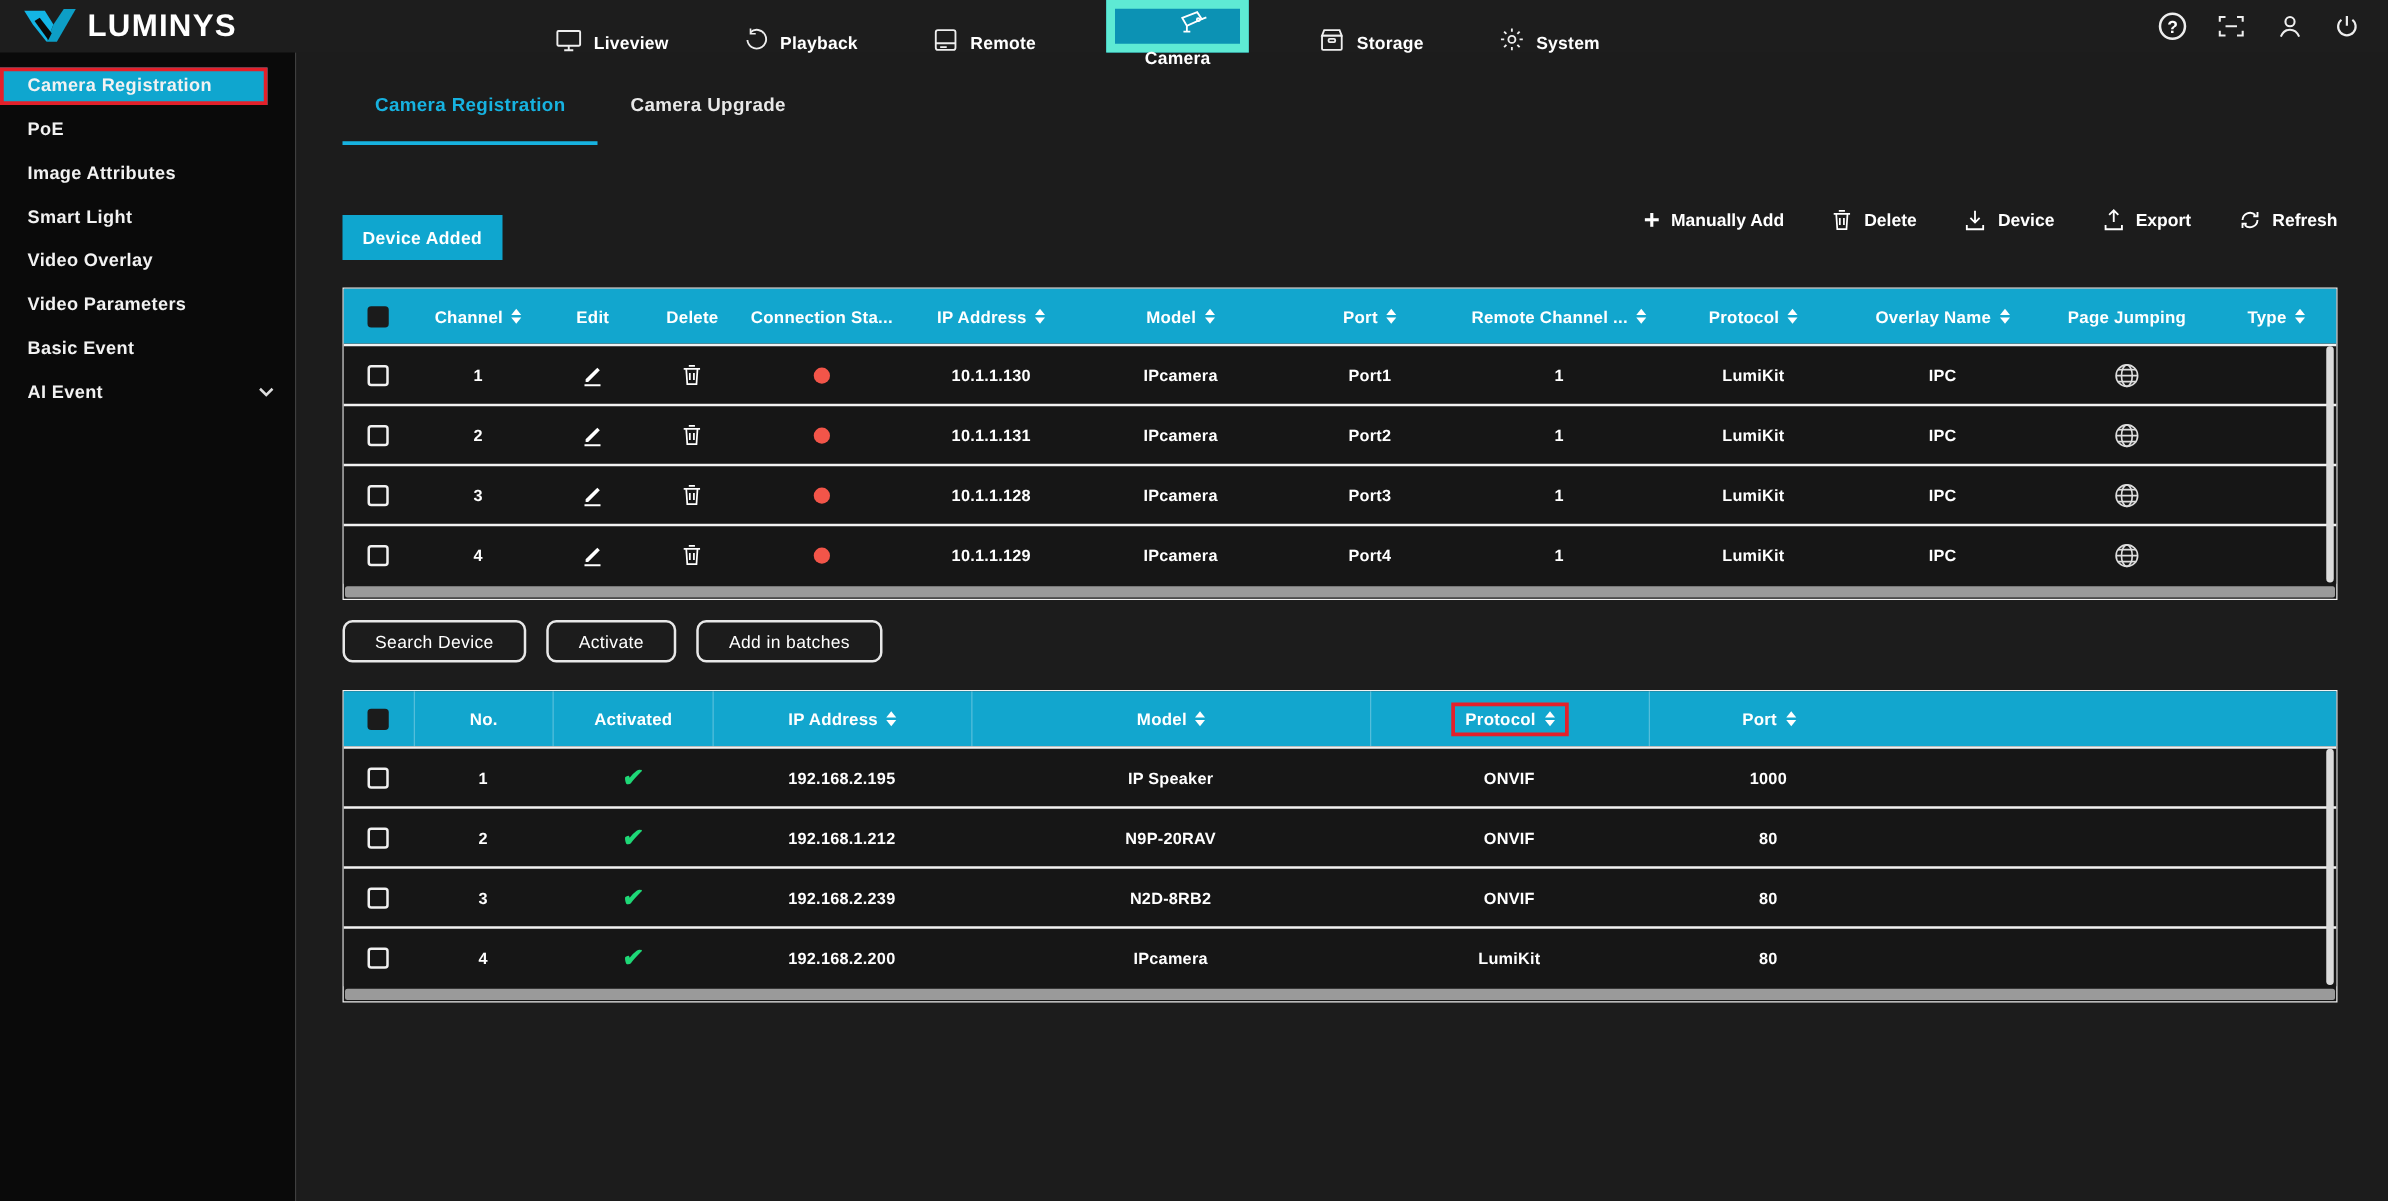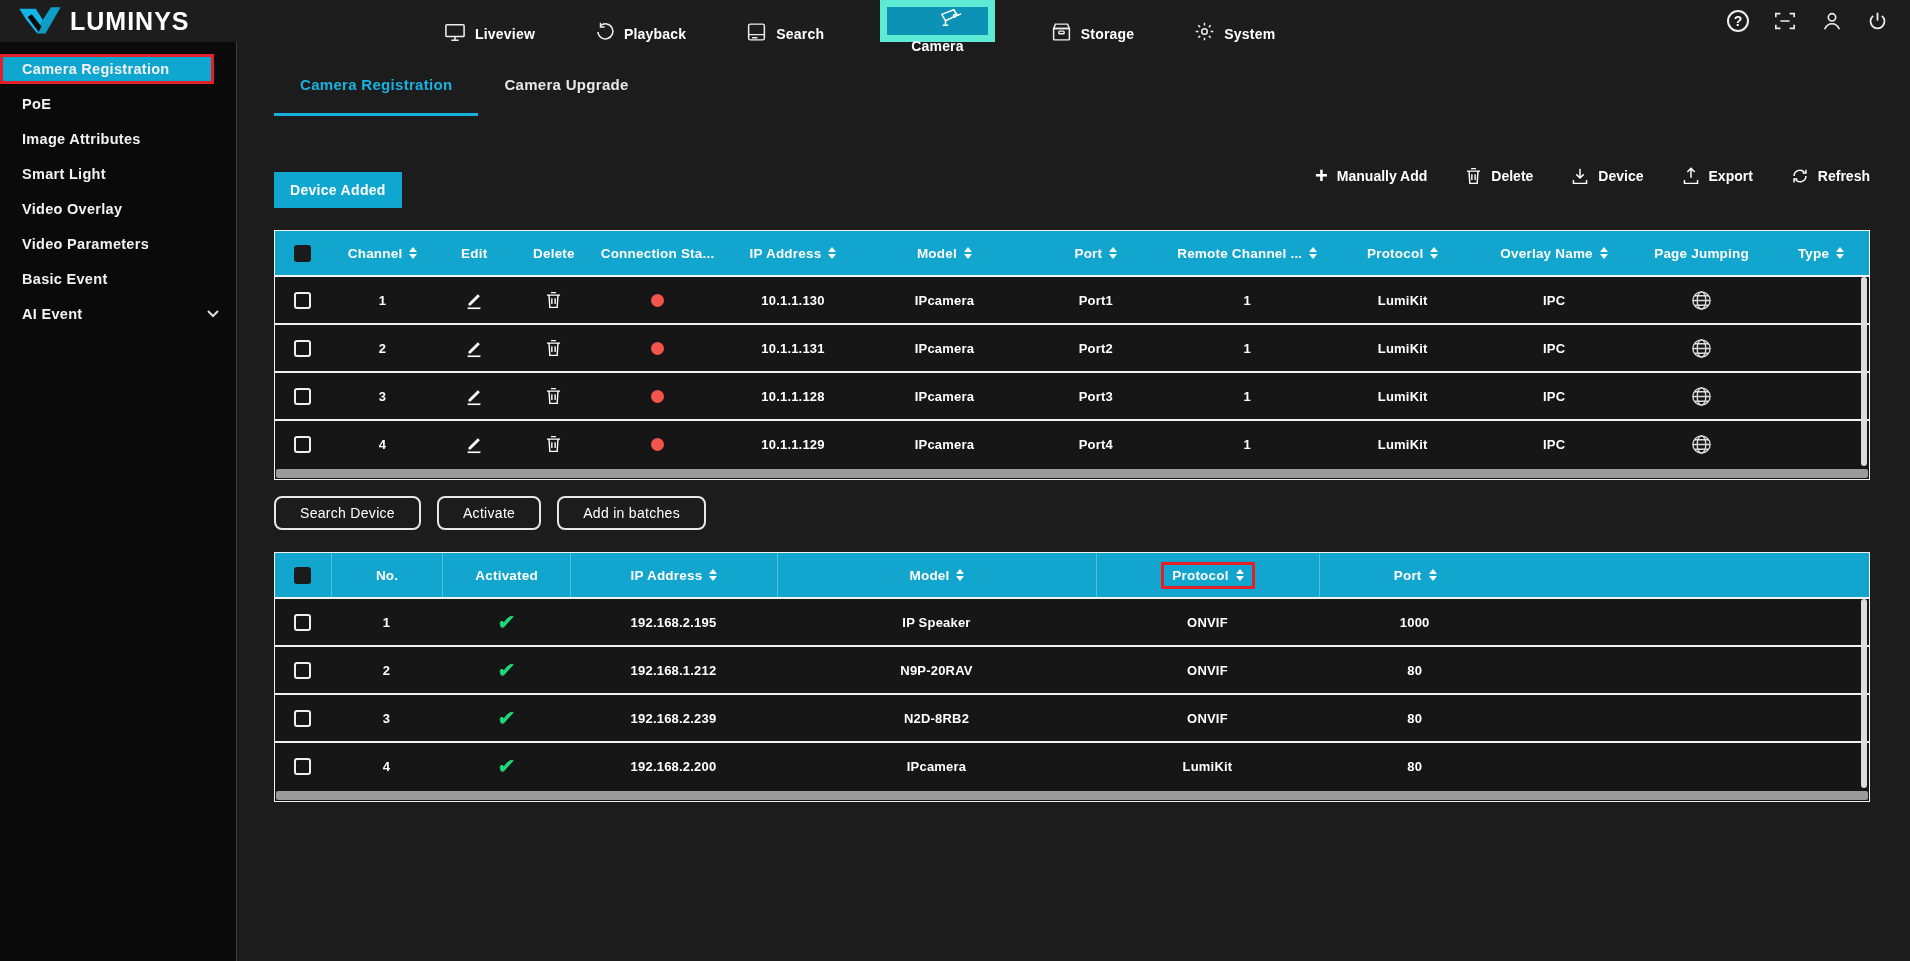--- a/index.html
+++ b/index.html
@@ -121,21 +121,21 @@
         </span>
       <span>Playback</span>
     </div>
     <div class="nav-item">
       <span class="nav-ic">
         <svg width="21" height="20" viewBox="0 0 24 22" fill="none" stroke="#eee" stroke-width="1.7">
           <rect x="3" y="2" width="18" height="18" rx="2"></rect>
             <path d="M3 14h18M7 17.5h6"></path>
         </svg>
         </span>
-      <span>Search</span>
+      <span>Remote</span>
     </div>
     <div class="nav-item active annotated">
       <span class="nav-ic">
         <svg width="26" height="22" viewBox="0 0 28 24" fill="none" stroke="#fff" stroke-width="1.6">
           <path d="M4 8l13-5 4 6-13 6z"></path>
             <path d="M8 15v5M5 20h6"></path>
             <path d="M21 9l4-1.5"></path>
           <circle cx="18" cy="9.5" r="1.3"></circle>
         </svg>
         </span>

